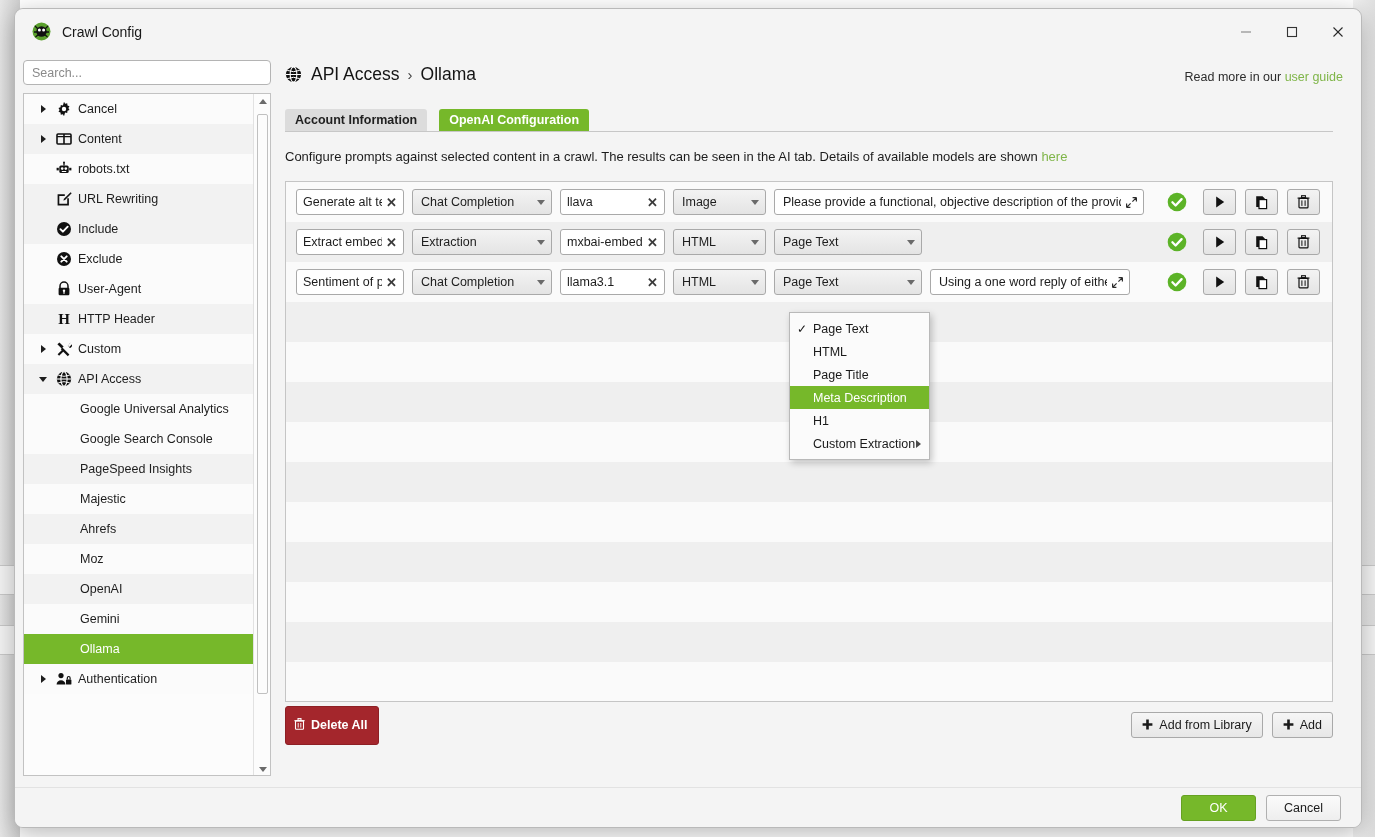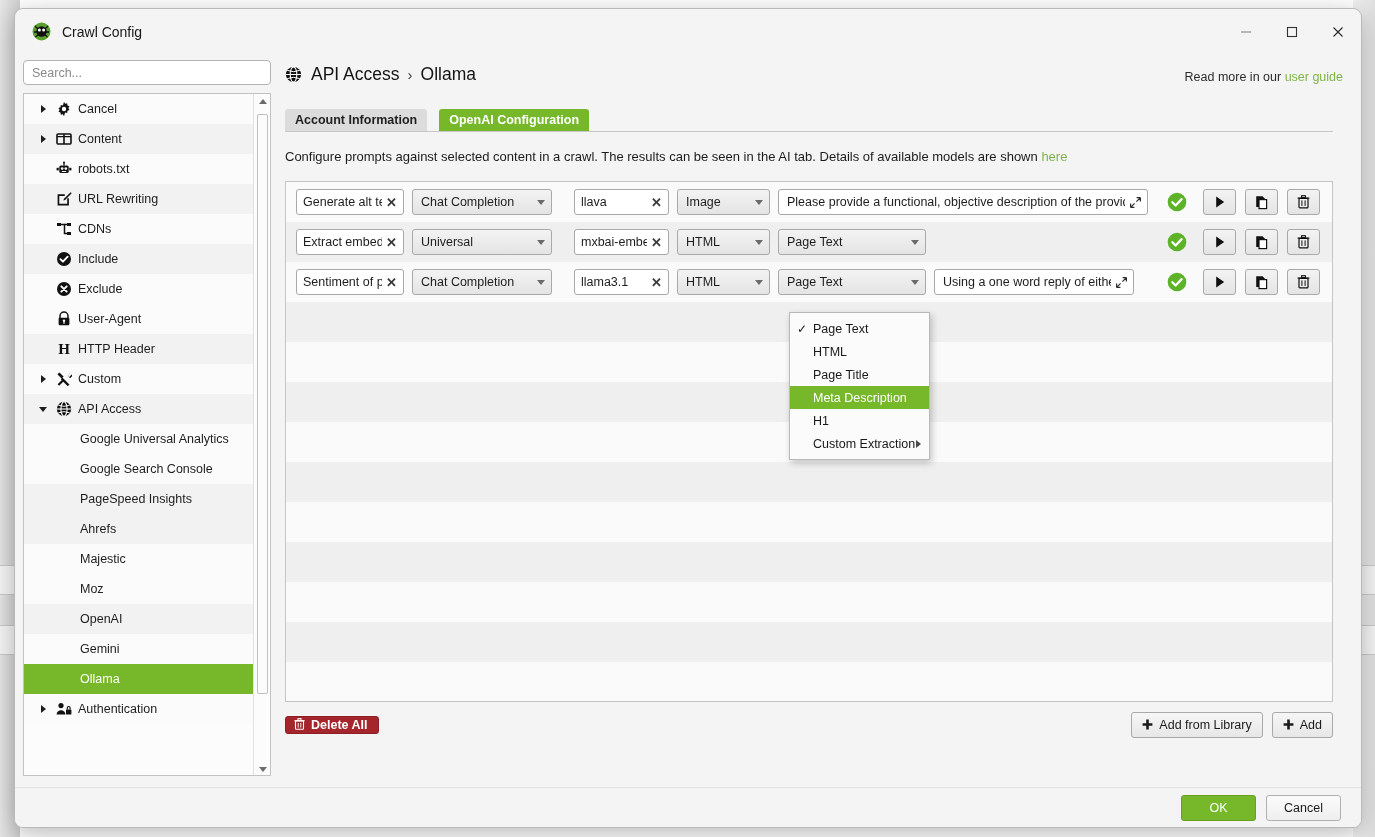--- a/index.html
+++ b/index.html
@@ -230,21 +230,21 @@
     font-size: 12.5px; color: #1d1d1d;
     white-space: nowrap; overflow: hidden;
     flex: 1 1 auto;
   }
   .tin .clr {
     flex: 0 0 auto; margin-left: 4px;
     font-size: 13px; color: #3a3a3a; line-height: 1;
     font-weight: bold;
   }
   .w-name  { width: 108px; }
-  .w-model { width: 95px; margin-left: 14px; }
+  .w-model { width: 105px; }
 
   
   .combo {
     position: relative;
     height: 26px;
     border: 1px solid #a9a9a9;
     border-radius: 3px;
     background: linear-gradient(to bottom, #f3f3f3, #e4e4e4);
     display: flex; align-items: center;
     padding: 0 6px 0 8px;
@@ -321,21 +321,21 @@
   }
 
   
   #foot-bar {
     position: relative;
     margin-top: 7px;
     width: 1048px; height: 32px;
     display: flex; align-items: center;
   }
   #delete-all {
-    height: 18px;
+    height: 39px;
     background: #a4262c;
     color: #fff;
     border: 1px solid #8d1f24;
     border-radius: 3px;
     display: flex; align-items: center;
     padding: 0 10px 0 8px;
     font-size: 12.5px; font-weight: bold;
   }
   #delete-all svg { margin-right: 6px; }
   .foot-right { margin-left: auto; display: flex; align-items: center; }
@@ -472,33 +472,20 @@
             <div class="tree-row even">
               <div class="tw"></div>
               <div class="ti">
                 <svg width="16" height="16" viewBox="0 0 16 16">
                   <path d="M1.6 3.2h7.2v1.7H3.3v7.9h7.9V7.3h1.7v7.2H1.6z" fill="#111"></path>
                   <path d="M14.6 1.2l1.1 1.1-6.6 6.6-1.8.7.7-1.8z" fill="#111"></path>
                 </svg>
               </div>
               <div class="tlabel">URL Rewriting</div>
             </div>
-            <div class="tree-row odd">
-              <div class="tw"></div>
-              <div class="ti">
-                <svg width="16" height="16" viewBox="0 0 16 16">
-                  <rect x="1" y="2" width="4" height="3" fill="#111"></rect>
-                  <rect x="11" y="2" width="4" height="3" fill="#111"></rect>
-                  <rect x="11" y="11" width="4" height="3" fill="#111"></rect>
-                  <path d="M5 3.5h3.5v9h2.5 M8.5 3.5v0" stroke="#111" stroke-width="1.5" fill="none"></path>
-                  <path d="M8.5 3.5h2.5" stroke="#111" stroke-width="1.5" fill="none"></path>
-                </svg>
-              </div>
-              <div class="tlabel">CDNs</div>
-            </div>
             <div class="tree-row even">
               <div class="tw"></div>
               <div class="ti">
                 <svg width="16" height="16" viewBox="0 0 16 16">
                   <circle cx="8" cy="8" r="7" fill="#111"></circle>
                   <path d="M4.4 8.2l2.5 2.5 4.8-5" stroke="#fff" stroke-width="1.9" fill="none" stroke-linecap="round" stroke-linejoin="round"></path>
                 </svg>
               </div>
               <div class="tlabel">Include</div>
             </div>
@@ -568,29 +555,29 @@
             <div class="tree-row odd indent">
               <div class="tw"></div>
               <div style="width: 22px; flex: 0 0 22px;"></div>
               <div class="tlabel">Google Search Console</div>
             </div>
             <div class="tree-row even indent">
               <div class="tw"></div>
               <div style="width: 22px; flex: 0 0 22px;"></div>
               <div class="tlabel">PageSpeed Insights</div>
             </div>
+            <div class="tree-row odd indent">
+              <div class="tw"></div>
+              <div style="width: 22px; flex: 0 0 22px;"></div>
+              <div class="tlabel">Majestic</div>
+            </div>
             <div class="tree-row even indent">
               <div class="tw"></div>
               <div style="width: 22px; flex: 0 0 22px;"></div>
               <div class="tlabel">Ahrefs</div>
-            </div>
-            <div class="tree-row odd indent">
-              <div class="tw"></div>
-              <div style="width: 22px; flex: 0 0 22px;"></div>
-              <div class="tlabel">Majestic</div>
             </div>
             <div class="tree-row odd indent">
               <div class="tw"></div>
               <div style="width: 22px; flex: 0 0 22px;"></div>
               <div class="tlabel">Moz</div>
             </div>
             <div class="tree-row even indent">
               <div class="tw"></div>
               <div style="width: 22px; flex: 0 0 22px;"></div>
               <div class="tlabel">OpenAI</div>
@@ -721,21 +708,21 @@
                   </svg>
                 </span>
               </div>
             </div>
             <div class="prow even">
               <div class="tin cell w-name">
                 <span class="txt">Extract embedd</span>
                 <span class="clr">✕</span>
               </div>
               <div class="combo cell w-type">
-                <span class="txt">Universal</span>
+                <span class="txt">Extraction</span>
                 <span class="cv"></span>
               </div>
               <div class="tin cell w-model">
                 <span class="txt">mxbai-embed-</span>
                 <span class="clr">✕</span>
               </div>
               <div class="combo cell w-conn">
                 <span class="txt">HTML</span>
                 <span class="cv"></span>
               </div>

